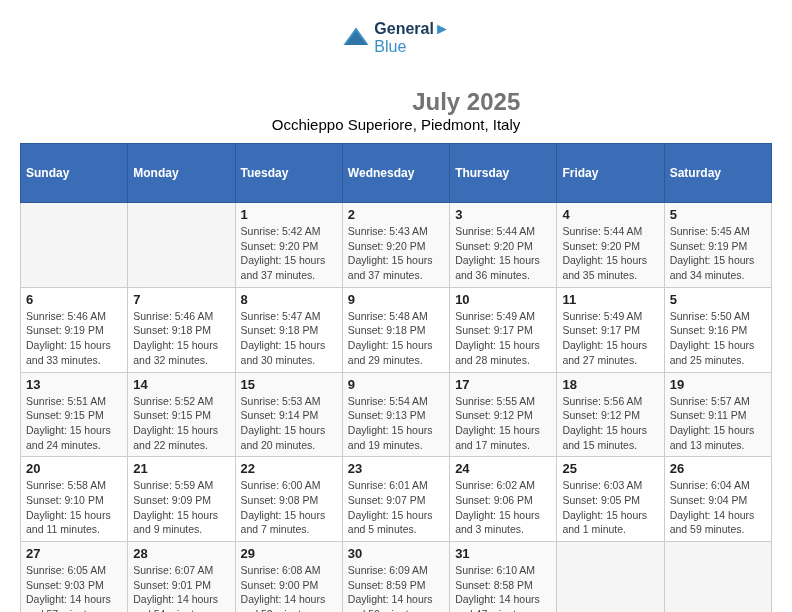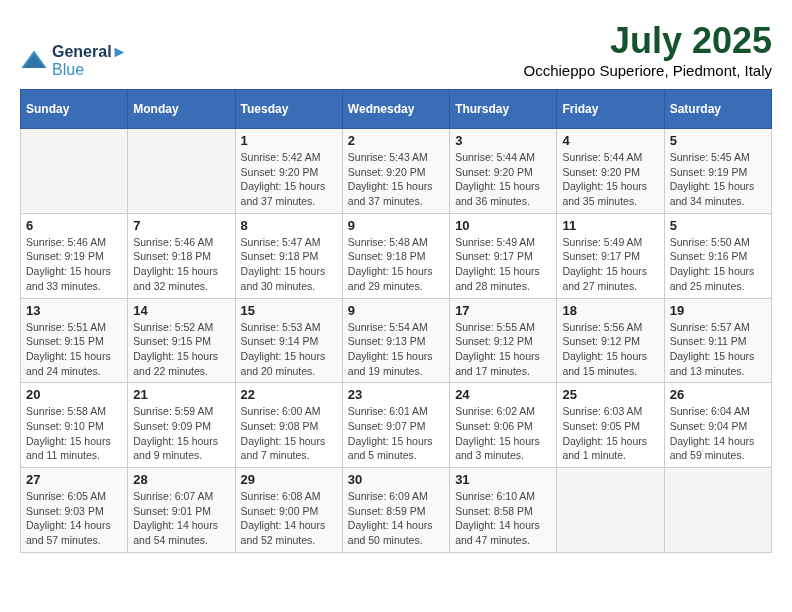--- a/index.html
+++ b/index.html
@@ -6,54 +6,56 @@
     body {
       font-family: Arial, sans-serif;
       background: #fff;
       width: 792px;
       min-height: 612px;
       padding: 20px;
     }
     .header {
       display: flex;
       justify-content: space-between;
-      align-items: flex-end;
+      align-items: center;
       margin-bottom: 10px;
+      flex-direction: column;
     }
     .logo {
       display: flex;
       align-items: center;
       gap: 4px;
     }
     .logo-icon {
       width: 28px;
       height: 28px;
     }
     .title-block {
       text-align: right;
     }
     .cal-title {
-      font-size: 36px;
-      color: #14532d;
+      font-size: 24px;
+      color: #737373;
       font-weight: bold;
+      margin-top: 32px;
     }
     .cal-subtitle {
       font-size: 15px;
       color: #000000;
     }
     table {
       width: 100%;
       border-collapse: collapse;
       font-size: 11px;
     }
     thead tr th {
       background: #3a6db5;
       color: #fff;
       text-align: left;
-      padding: 12px 5px;
+      padding: 22px 5px;
       font-size: 12px;
       font-weight: bold;
       border: 1px solid #2a5a9a;
     }
     tbody tr td {
       border: 1px solid #ccc;
       vertical-align: top;
       padding: 4px 5px;
       height: 80px;
       width: 14.28%;

